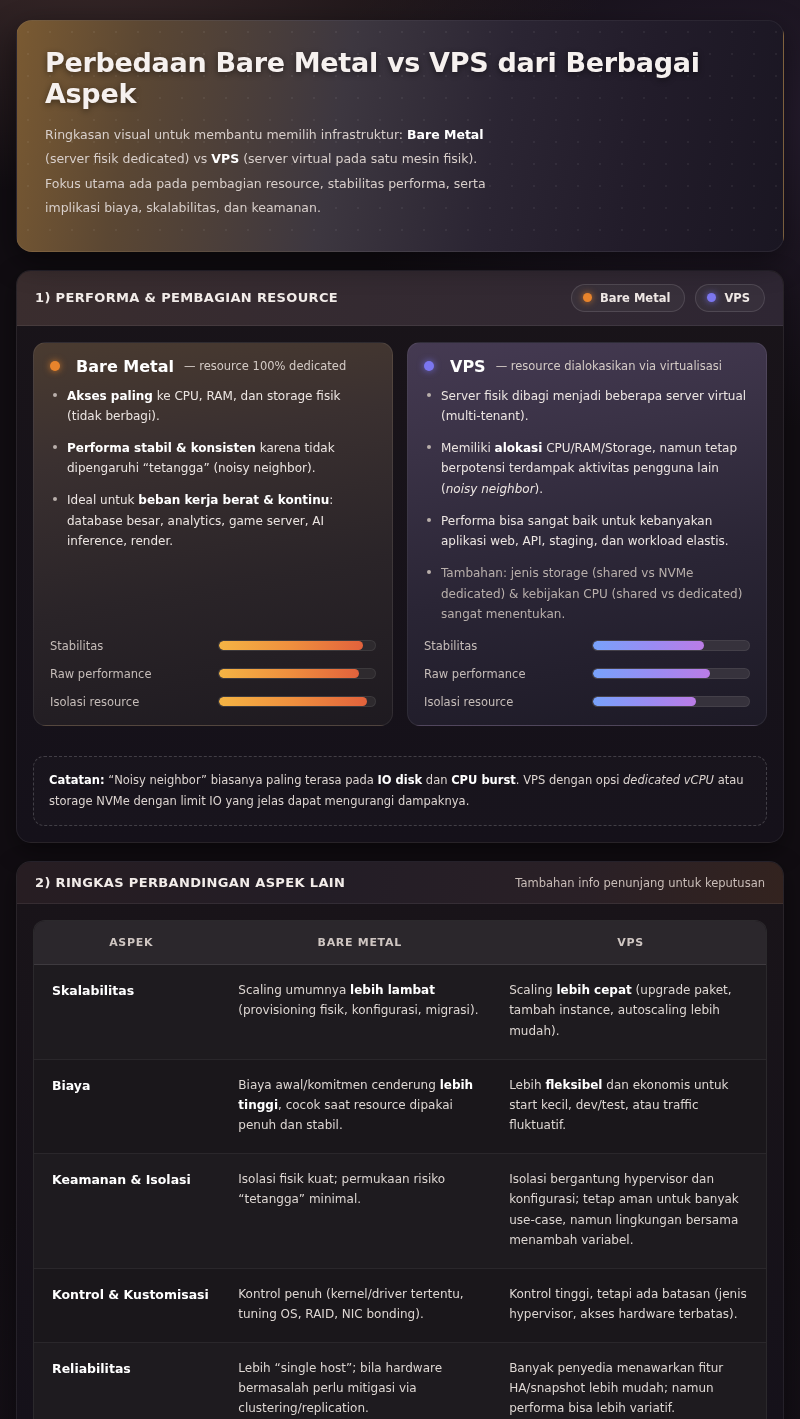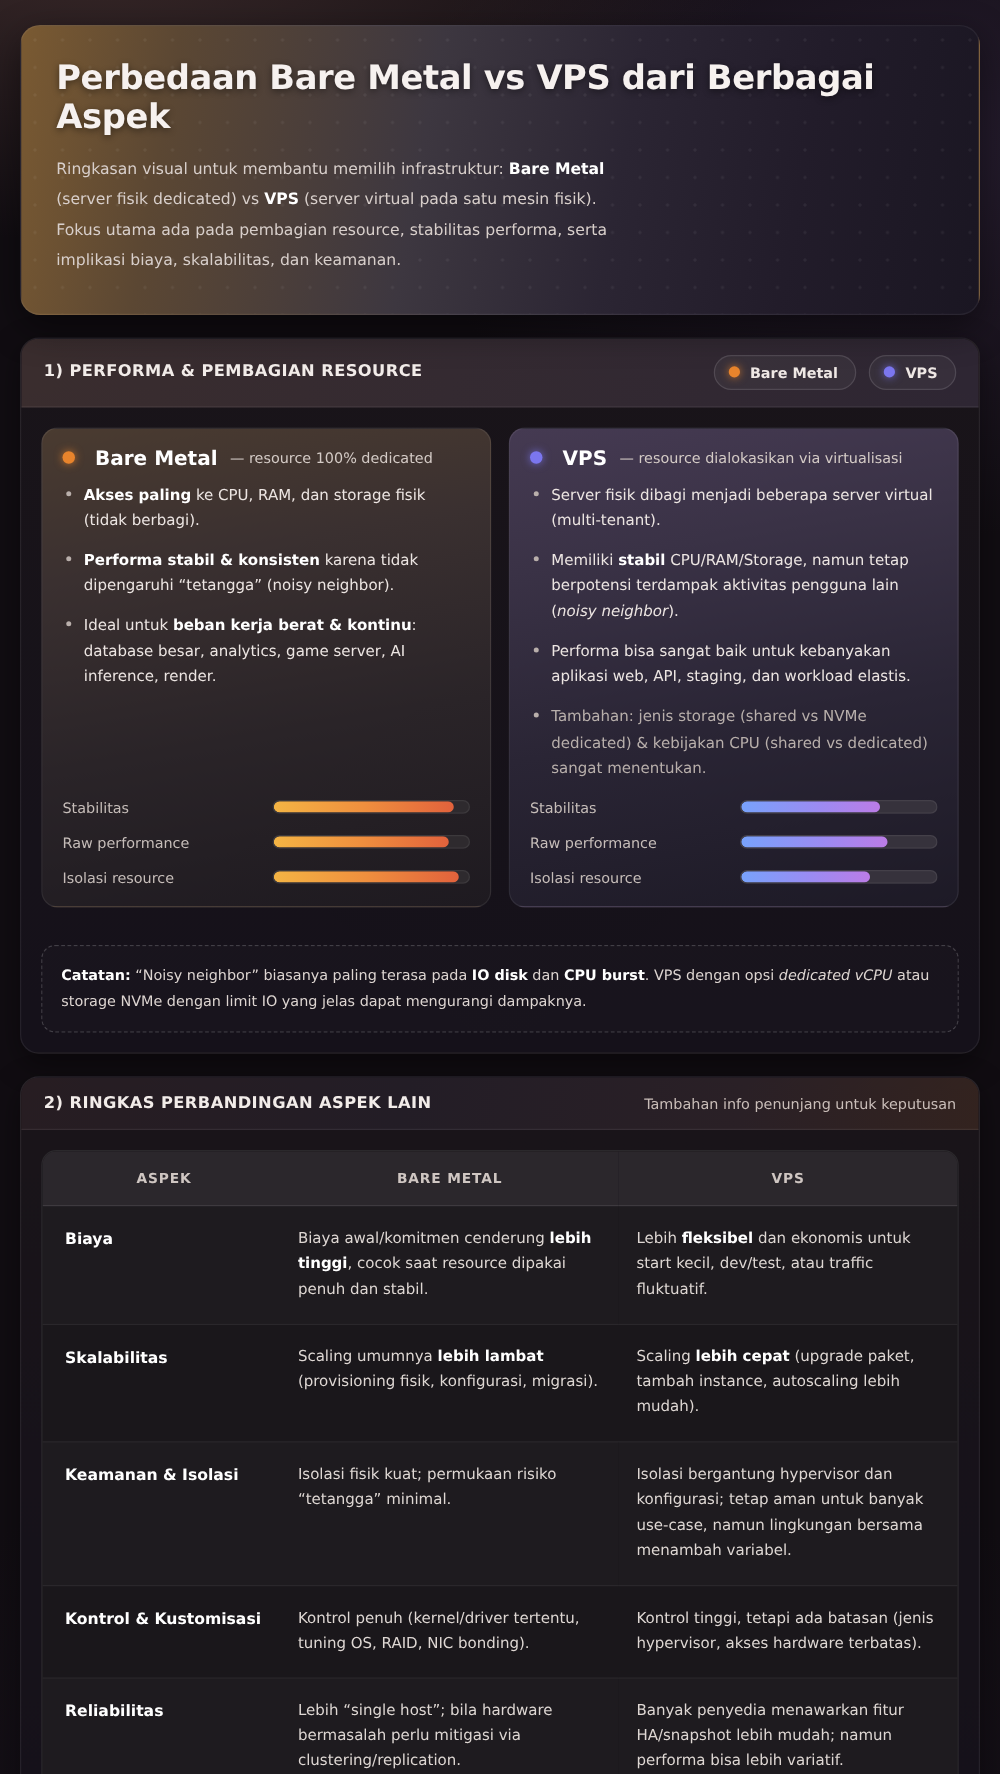--- a/index.html
+++ b/index.html
@@ -280,21 +280,21 @@
       </div>
 
       <div class="card vps">
         <div class="card-head">
           <span class="dot vps"></span>
           <span class="card-name">VPS</span>
           <span class="card-tag">— resource dialokasikan via virtualisasi</span>
         </div>
         <ul class="feats">
           <li><span>Server fisik dibagi menjadi beberapa server virtual (multi-tenant).</span></li>
-          <li><span>Memiliki </span><b>stabil</b><span> CPU/RAM/Storage, namun tetap berpotensi terdampak aktivitas pengguna lain (</span><i>noisy neighbor</i><span>).</span></li>
+          <li><span>Memiliki </span><b>alokasi</b><span> CPU/RAM/Storage, namun tetap berpotensi terdampak aktivitas pengguna lain (</span><i>noisy neighbor</i><span>).</span></li>
           <li><span>Performa bisa sangat baik untuk kebanyakan aplikasi web, API, staging, dan workload elastis.</span></li>
           <li class="muted"><span>Tambahan: jenis storage (shared vs NVMe dedicated) &amp; kebijakan CPU (shared vs dedicated) sangat menentukan.</span></li>
         </ul>
         <div class="meters">
           <div class="meter">
             <div class="meter-label">Stabilitas</div>
             <div class="track">
                 <div class="fill vps" style="width: 71%;"></div>
               </div>
           </div>
@@ -330,28 +330,28 @@
       <table>
         <thead>
           <tr>
             <th>ASPEK</th>
             <th>BARE METAL</th>
             <th>VPS</th>
           </tr>
         </thead>
         <tbody>
           <tr>
+            <td>Skalabilitas</td>
+            <td><span>Scaling umumnya </span><b>lebih lambat</b><span> (provisioning fisik, konfigurasi, migrasi).</span></td>
+            <td><span>Scaling </span><b>lebih cepat</b><span> (upgrade paket, tambah instance, autoscaling lebih mudah).</span></td>
+          </tr>
+          <tr>
             <td>Biaya</td>
             <td><span>Biaya awal/komitmen cenderung </span><b>lebih tinggi</b><span>, cocok saat resource dipakai penuh dan stabil.</span></td>
             <td><span>Lebih </span><b>fleksibel</b><span> dan ekonomis untuk start kecil, dev/test, atau traffic fluktuatif.</span></td>
-          </tr>
-          <tr>
-            <td>Skalabilitas</td>
-            <td><span>Scaling umumnya </span><b>lebih lambat</b><span> (provisioning fisik, konfigurasi, migrasi).</span></td>
-            <td><span>Scaling </span><b>lebih cepat</b><span> (upgrade paket, tambah instance, autoscaling lebih mudah).</span></td>
           </tr>
           <tr>
             <td>Keamanan &amp; Isolasi</td>
             <td>Isolasi fisik kuat; permukaan risiko “tetangga” minimal.</td>
             <td>Isolasi bergantung hypervisor dan konfigurasi; tetap aman untuk banyak use-case, namun lingkungan bersama menambah variabel.</td>
           </tr>
           <tr>
             <td>Kontrol &amp; Kustomisasi</td>
             <td>Kontrol penuh (kernel/driver tertentu, tuning OS, RAID, NIC bonding).</td>
             <td>Kontrol tinggi, tetapi ada batasan (jenis hypervisor, akses hardware terbatas).</td>

